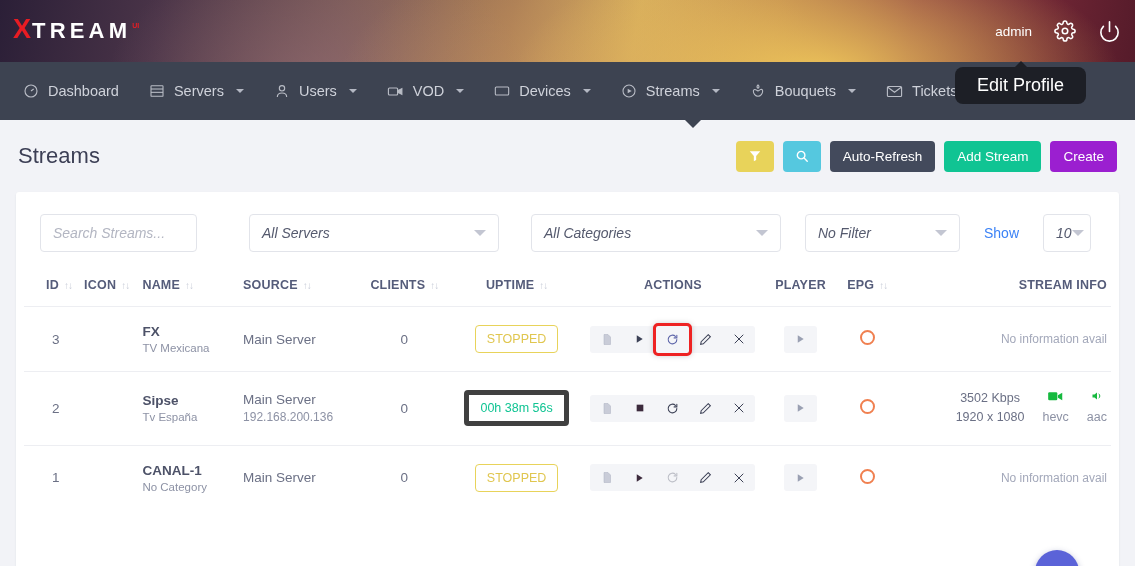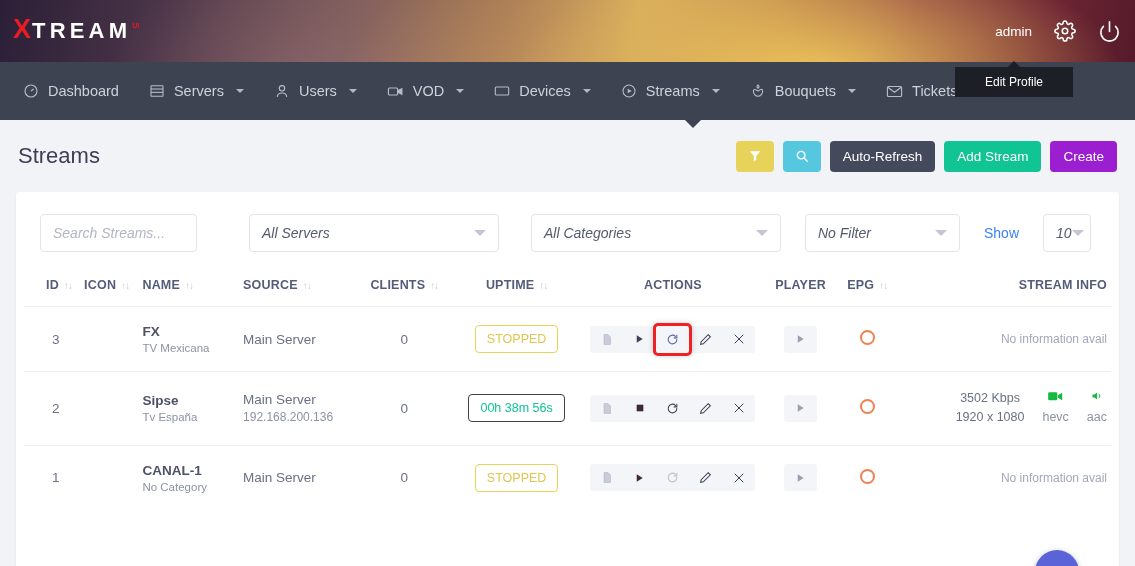--- a/index.html
+++ b/index.html
@@ -60,22 +60,22 @@
   }
   .nav-arrow {
     position: absolute; left: 684px; bottom: -8px;
     width: 0; height: 0;
     border-left: 9px solid transparent;
     border-right: 9px solid transparent;
     border-top: 9px solid #3d4351;
   }
   .tooltip {
     position: absolute; left: 955px; top: 67px;
-    background: #1d1f26; color: #fff; font-size: 12px;
-    padding: 8px 30px; border-radius: 0; z-index: 30;
+    background: #1d1f26; color: #fff; font-size: 18px;
+    padding: 8px 22px; border-radius: 8px; z-index: 30;
     white-space: nowrap;
   }
   .tooltip:after {
     content: ""; position: absolute; top: -6px; left: 50%;
     margin-left: -6px;
     border-left: 6px solid transparent; border-right: 6px solid transparent;
     border-bottom: 6px solid #1d1f26;
   }
 
   
@@ -160,21 +160,21 @@
   .nm-main { font-weight: bold; color: #4d5268; font-size: 13.5px; }
   .nm-sub { font-size: 11.5px; color: #8d92a5; margin-top: 3px; }
   .src-main { font-size: 13.5px; color: #6b7085; }
   .src-sub { font-size: 12px; color: #8d92a5; margin-top: 3px; }
 
   .badge {
     display: inline-block; border-radius: 4px;
     font-size: 12.5px; padding: 6px 11px; background: #fff;
   }
   .badge-stopped { border: 1px solid #e8d35a; color: #e0c64f; }
-  .badge-uptime  { border: 1px solid #404040; color: #10c493; }
+  .badge-uptime  { border: 5px solid #404040; color: #10c493; }
 
   .act-group {
     display: inline-flex; align-items: center;
     background: #f4f5f8; border-radius: 3px; overflow: visible;
   }
   .act-btn {
     width: 33px; height: 27px;
     display: flex; align-items: center; justify-content: center;
     cursor: pointer; color: #4a4f63; position: relative;
   }

